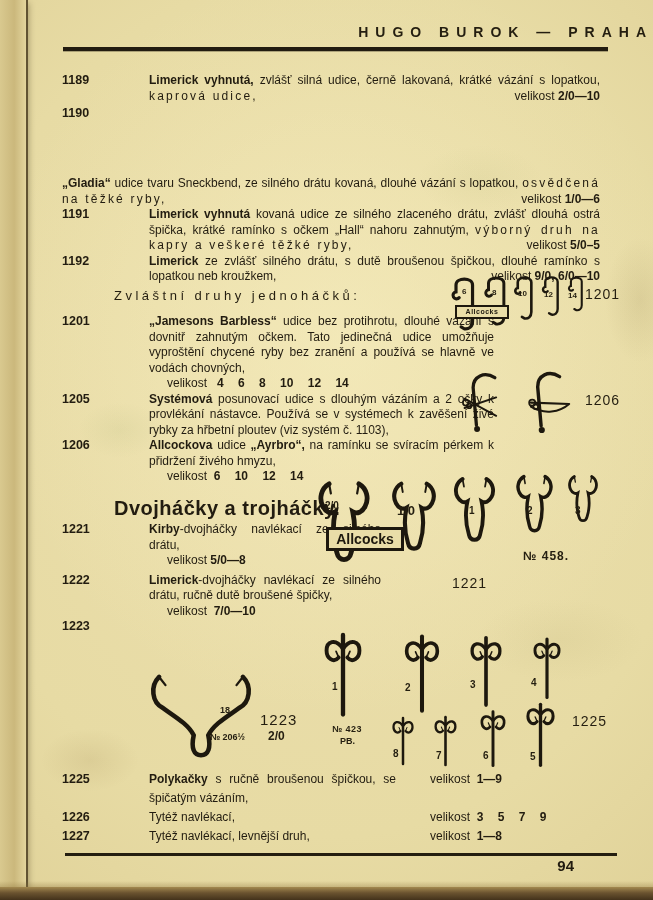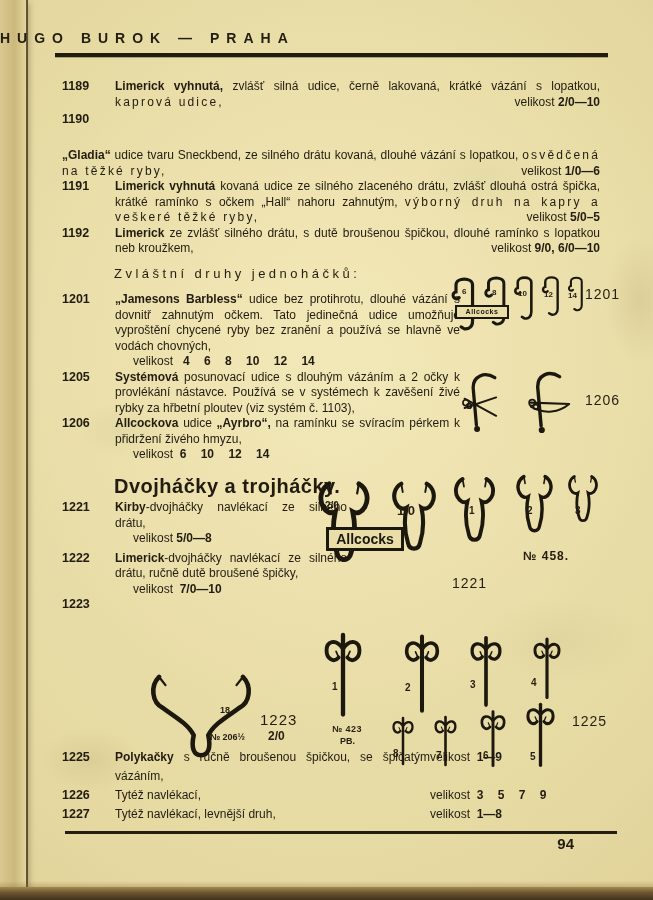--- a/index.html
+++ b/index.html
@@ -32,32 +32,32 @@
   }
   .bottom-edge{
     position:absolute;left:0;right:0;bottom:0;height:13px;
     background:linear-gradient(to bottom,#a3894f 0%,#6b5330 45%,#43321b 100%);
   }
   .bottom-edge2{
     position:absolute;left:0;right:0;bottom:13px;height:6px;
     background:linear-gradient(to bottom,rgba(140,115,60,0),rgba(140,115,60,.35));
   }
 
-  .header{position:relative;padding-top:30px;text-align:left;}
+  .header{position:relative;padding-top:24px;text-align:right;margin-left:8px;}
   .title{
     font-size:14px;font-weight:bold;letter-spacing:7px;color:#241e10;
   }
   .toprule{
     height:4px;background:#221c10;margin:7px 45px 0 55px;
     box-shadow:0 1px 0 rgba(34,28,16,.3);
   }
 
   .content{position:relative;padding:22px 53px 0 62px;font-size:12px;line-height:15.5px;}
 
-  .entry{display:flex;align-items:flex-start;}
+  .entry{display:flex;align-items:flex-start;gap:34px;}
   .num{flex:0 0 36px;margin-right:17px;font-weight:bold;font-size:12.5px;}
   .body{flex:1;text-align:justify;}
   .body b{font-weight:bold;text-align:right;}
   .sp{letter-spacing:2.2px;}
   .size-r{float:right;margin-left:10px;}
   .szl{font-weight:normal;}
   .szv{font-weight:bold;}
   .wides{word-spacing:11px;}
   .sizeline{margin-left:18px;text-align:left;}
   .w345{max-width:345px;}
@@ -65,21 +65,21 @@
   .w480{max-width:480px;}
 
   .sec-label{
     margin:0 0 11px 52px;font-size:13px;letter-spacing:3.5px;color:#241e10;
   }
   .sec-heading{
     margin:16px 0 6px 52px;font-size:20px;font-weight:bold;letter-spacing:.5px;
   }
 
   .mb2{margin-bottom:2px;}.mb4{margin-bottom:4px;}.mb8{margin-bottom:0;flex-direction:column;}
-  .mb9{margin-bottom:9px;justify-content:space-between;}.mb16{margin-bottom:16px;}
+  .mb9{margin-bottom:3px;justify-content:space-between;}.mb16{margin-bottom:16px;}
   .figspacer{height:135px;}
 
   .rows .entry{line-height:19px;}
   .rows .sizecell{flex:0 0 170px;text-align:left;}
 
   .footrule{height:3px;background:#241e10;margin:7px 0 2px 3px;width:552px;}
   .pagenum{text-align:right;padding-right:26px;font-size:15px;font-weight:bold;}
 
   
   .fig{position:absolute;}

